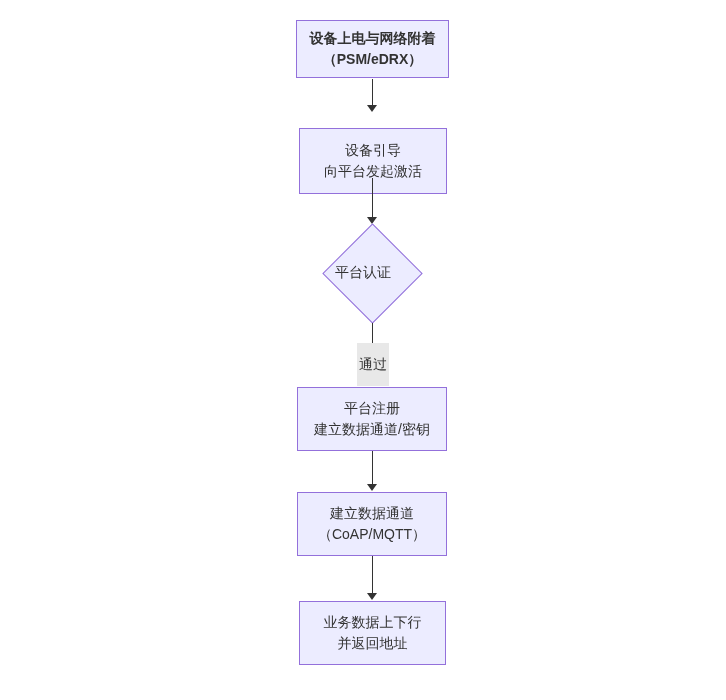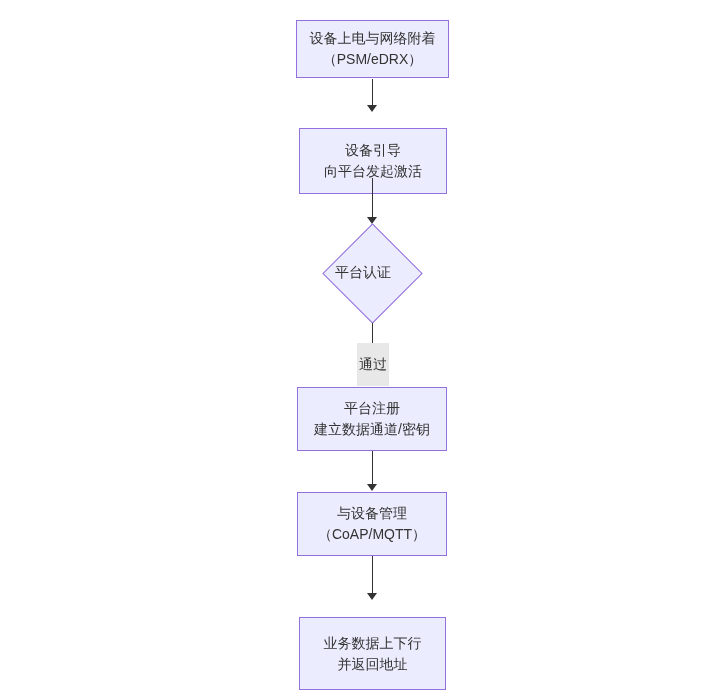--- a/index.html
+++ b/index.html
@@ -22,25 +22,25 @@
     border: 1px solid #9370DB;
     display: flex;
     flex-direction: column;
     align-items: center;
     justify-content: center;
     font-size: 14px;
     line-height: 21px;
     color: #333333;
     text-align: center;
   }
-  .n1 { left: 296px; top: 20px;  width: 153px; height: 58px; }
+  .n1 { left: 296px; top: 20px;  width: 153px; height: 58px; font-weight: bold; }
   .n2 { left: 299px; top: 112px; width: 148px; height: 66px; margin-top: 16px; }
   .n4 { left: 297px; top: 387px; width: 150px; height: 64px; }
   .n5 { left: 297px; top: 492px; width: 150px; height: 64px; }
-  .n6 { left: 299px; top: 601px; width: 147px; height: 73px; margin-top: 16px; }
+  .n6 { left: 299px; top: 601px; width: 147px; height: 64px; }
 
   .diamond-shape {
     position: absolute;
     left: 337px;
     top: 238px;
     width: 71px;
     height: 71px;
     box-sizing: border-box;
     background: #ECECFF;
     border: 1px solid #9370DB;
@@ -121,21 +121,21 @@
   <div class="edge-label">通过</div>
 
   <div class="node n4">
     <span class="line">平台注册</span>
     <span class="line">建立数据通道/密钥</span>
   </div>
 
   <div class="edge e4"></div>
 
   <div class="node n5">
-    <span class="line">与设备管理</span>
+    <span class="line">建立数据通道</span>
     <span class="line">（CoAP/MQTT）</span>
   </div>
 
   <div class="edge e5"></div>
 
   <div class="node n6">
     <span class="line">业务数据上下行</span>
     <span class="line">并返回地址</span>
   </div>
 

